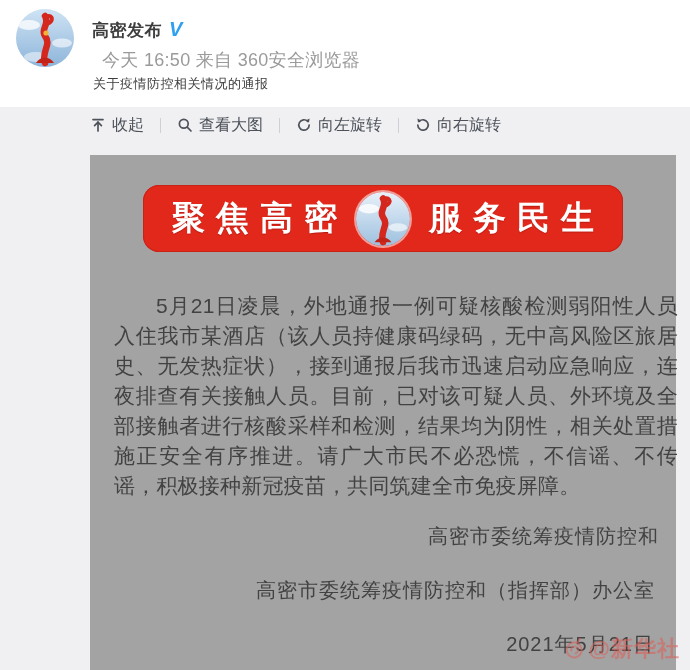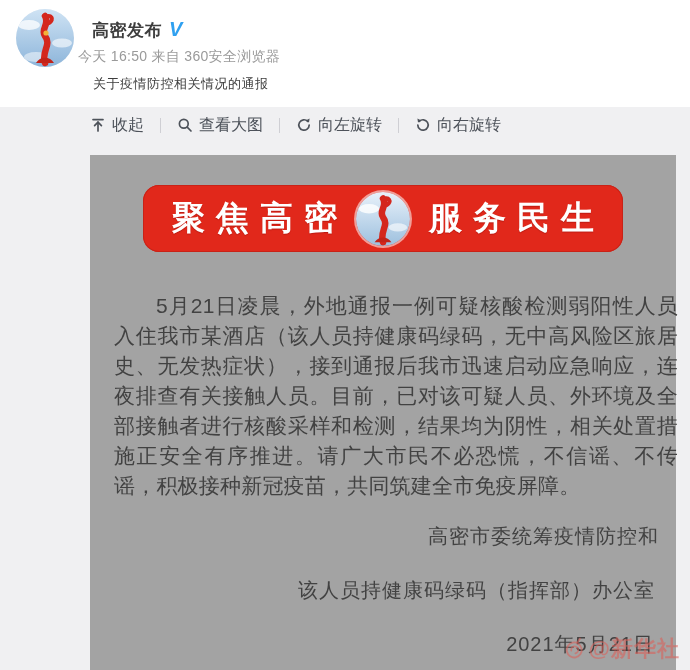--- a/index.html
+++ b/index.html
@@ -16,21 +16,21 @@
   .avatar{
     position:absolute;left:16px;top:9px;width:58px;height:58px;border-radius:50%;
     overflow:hidden;cursor:pointer;box-shadow:0 0 0 1px rgba(0,0,0,0.04) inset;
   }
   .name-row{position:absolute;left:92px;top:18px;height:24px;display:flex;align-items:center;justify-content:flex-end;}
   .username{font-size:17px;font-weight:700;color:#3d3d3d;cursor:pointer;letter-spacing:0.5px;}
   .vbadge{
     margin-left:7px;font-size:20px;line-height:20px;font-weight:900;font-style:italic;
     color:#2fa0f0;transform:translateY(-1px);
   }
-  .post-meta{position:absolute;left:78px;top:48px;font-size:14px;color:#9a9a9a;letter-spacing:0.3px;}
+  .post-meta{position:absolute;left:102px;top:48px;font-size:18px;color:#9a9a9a;letter-spacing:0.3px;}
   .post-text{position:absolute;left:93px;top:75px;font-size:13px;color:#3d3d3d;letter-spacing:0.5px;}
 
   
   .toolbar{
     position:absolute;left:90px;top:111px;height:28px;display:flex;align-items:center;
     color:#4d525a;font-size:16px;
   }
   .tool-item{display:flex;align-items:center;cursor:pointer;}
   .tool-item svg{margin-right:6px;display:block;}
   .tool-sep{width:1px;height:15px;background:#cfcfd4;margin:0 16px;}
@@ -157,21 +157,21 @@
         <path d="M29 8 C35 5 39 10 33 14" stroke="#d4271d" stroke-width="4.5" fill="none" stroke-linecap="round"></path>
         <path d="M20 54 C24 47 34 47 38 54 Z" fill="#c22319"></path>
       </svg>
     </span>
     <span class="banner-text">服务民生</span>
   </div>
 
   <div class="notice-paragraph">5月21日凌晨，外地通报一例可疑核酸检测弱阳性人员入住我市某酒店（该人员持健康码绿码，无中高风险区旅居史、无发热症状），接到通报后我市迅速启动应急响应，连夜排查有关接触人员。目前，已对该可疑人员、外环境及全部接触者进行核酸采样和检测，结果均为阴性，相关处置措施正安全有序推进。请广大市民不必恐慌，不信谣、不传谣，积极接种新冠疫苗，共同筑建全市免疫屏障。</div>
 
   <div class="sig sig-1">高密市委统筹疫情防控和</div>
-  <div class="sig sig-2">该人员持健康码绿码（指挥部）办公室</div>
+  <div class="sig sig-2">高密市委统筹疫情防控和（指挥部）办公室</div>
   <div class="sig notice-date">2021年5月21日</div>
 </div>
 
 <div class="watermark">
   <svg width="24" height="24" viewBox="0 0 24 24">
     <g stroke="rgba(223,93,86,0.55)" stroke-width="1.8" fill="none" stroke-linecap="round">
       <circle cx="12" cy="13" r="7.5"></circle>
       <path d="M9 13 a3.5 3.5 0 1 1 3.5 3.5"></path>
       <path d="M17 6 L20 3"></path>
     </g>

